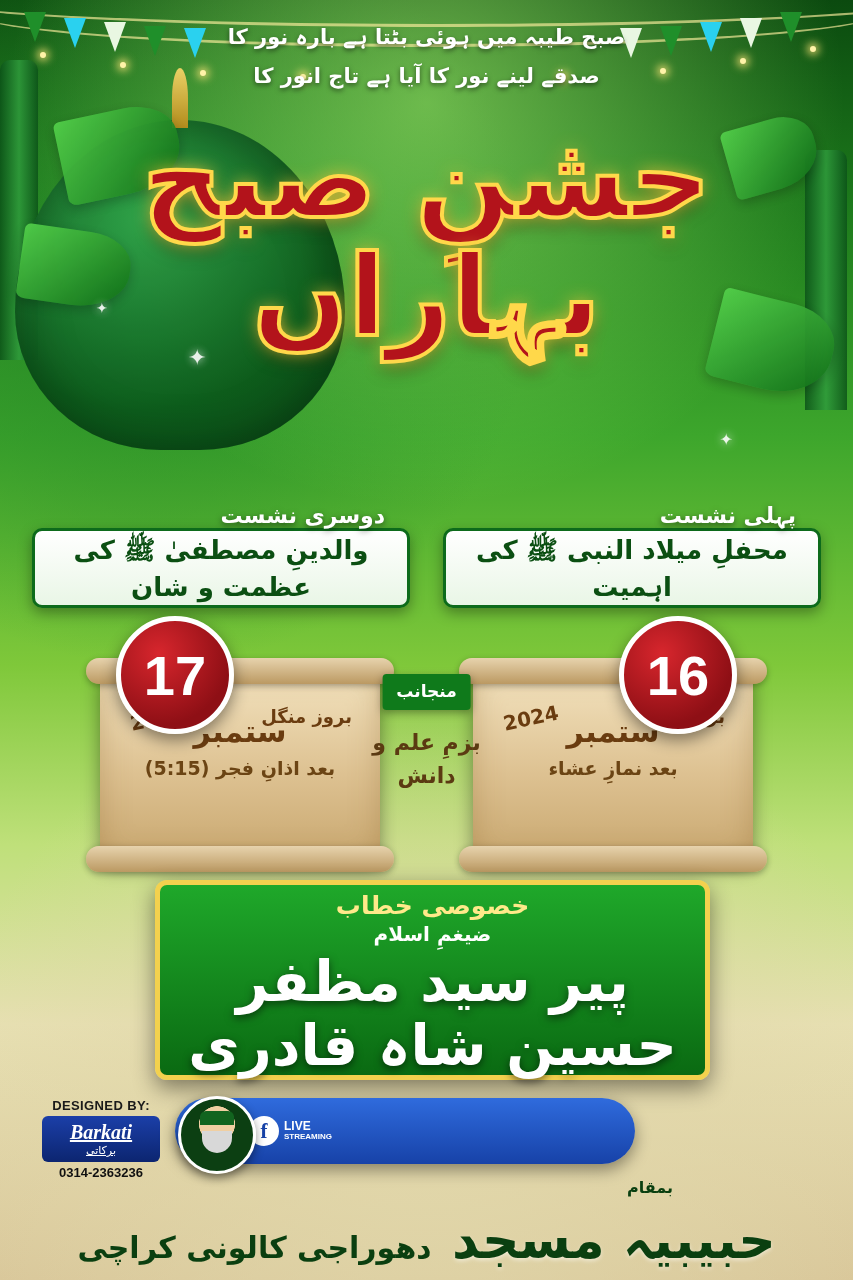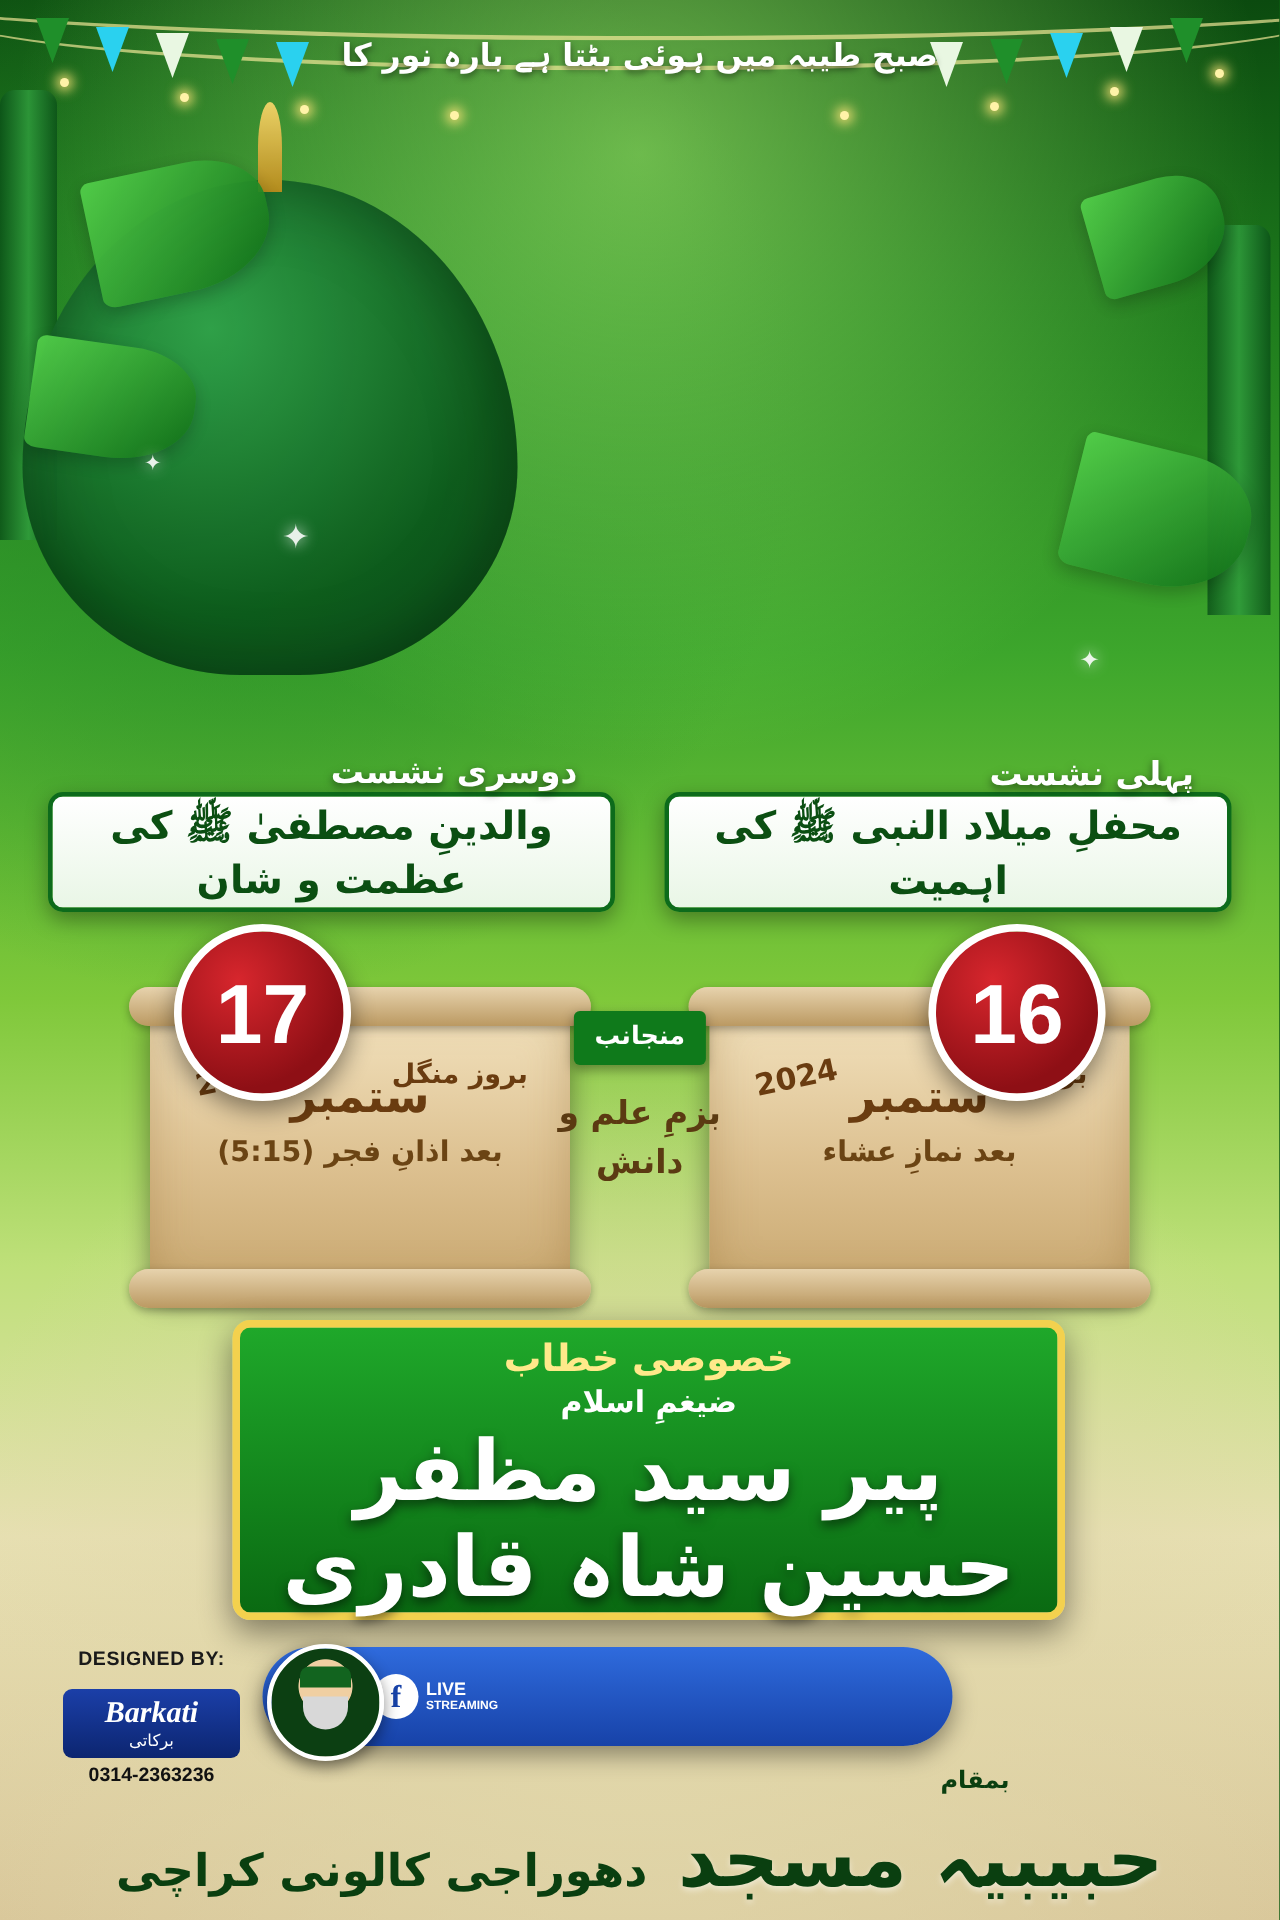--- a/index.html
+++ b/index.html
@@ -146,22 +146,22 @@
   .speakerbox .name{
     margin-top:4px;color:#ffffff;font-size:56px;font-weight:bold;line-height:1.15;
     text-shadow:0 3px 8px rgba(0,0,0,.55);
   }
 
   .designed{
     position:absolute;left:42px;top:1098px;width:118px;text-align:center;
   }
   .designed .lbl{color:#1a1a1a;font-size:13px;font-weight:bold;letter-spacing:.4px;}
   .designed .card{
-    margin-top:13px;background:linear-gradient(180deg,#1b3fa8,#0c2570);
-    border-radius:6px;padding:5px 0;color:#ffffff;
+    margin-top:3px;background:linear-gradient(180deg,#1b3fa8,#0c2570);
+    border-radius:6px;padding:5px 0;color:#ffffff;text-decoration:underline;
   }
   .designed .brand{font-family:"Liberation Serif", serif;font-style:italic;font-size:20px;font-weight:bold;}
   .designed .brand2{font-size:11px;}
   .designed .phone{margin-top:3px;color:#111;font-size:13px;font-weight:bold;}
 
   .livebar{
     position:absolute;left:175px;top:1098px;width:460px;height:66px;
     background:linear-gradient(180deg,#2f6bdd,#1742a8);
     border-radius:33px;box-shadow:0 6px 16px rgba(0,0,0,.4);
     display:flex;align-items:center;
@@ -229,22 +229,24 @@
     <div class="bulb" style="left:200px;top:70px;"></div>
     <div class="bulb" style="left:300px;top:74px;"></div>
     <div class="bulb" style="left:560px;top:74px;"></div>
     <div class="bulb" style="left:660px;top:68px;"></div>
     <div class="bulb" style="left:740px;top:58px;"></div>
     <div class="bulb" style="left:810px;top:46px;"></div>
   </div>
 
   <div class="topverse urdu">
     <div>صبح طیبہ میں ہوئی بٹتا ہے بارہ نور کا</div>
-  </div>
-
+    <div>صدقے لینے نور کا آیا ہے تاج انور کا</div>
+  </div>
+
+  <div class="maintitle urdu">جشنِ صبح بہاراں</div>
 
 
   <div class="sessions">
     <div class="session" id="session-right">
       <div class="tag urdu">پہلی نشست</div>
       <div class="txt urdu">محفلِ میلاد النبی ﷺ کی اہمیت</div>
     </div>
     <div class="session" id="session-left">
       <div class="tag urdu">دوسری نشست</div>
       <div class="txt urdu">والدینِ مصطفیٰ ﷺ کی عظمت و شان</div>

